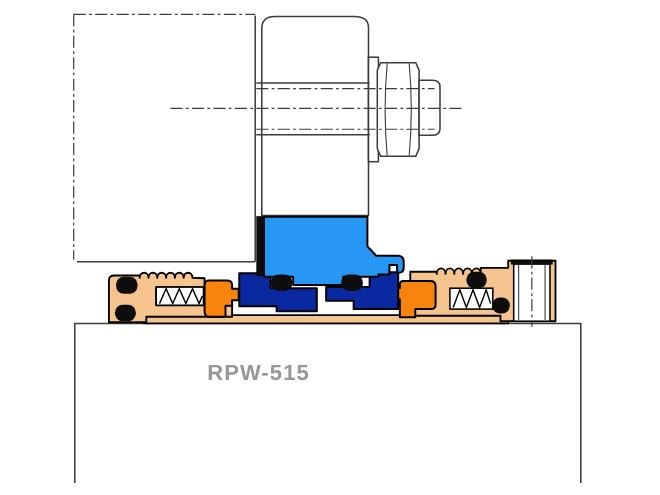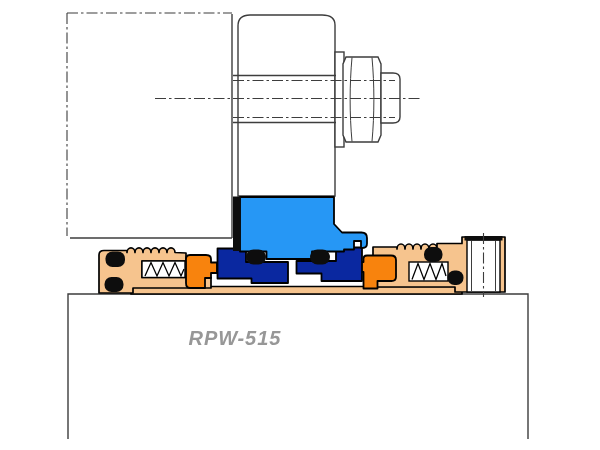--- a/index.html
+++ b/index.html
@@ -2,21 +2,20 @@
 <html style="--background: #FFFFFF; --outline: #3d3d3d; --part-outline: #000000; --sleeve-blue: #2697F5; --seal-face-navy: #0A28A0; --retainer-orange: #F8830D; --gland-peach: #F6C48E; --elastomer-black: #0d0d0d; --label-gray: #979797;"><head>
 <meta charset="utf-8">
 <style>
   html,body{margin:0;padding:0;background:#fff;}
   .stage{
     position:relative;
     width:600px;height:439px;
     background:var(--background,#fff);
     font-family:"Liberation Sans", sans-serif;
     overflow:hidden;
-    font-style:italic;
   }
   svg{display:block;}
   
   .ml{stroke:var(--outline,#3d3d3d);stroke-width:1.4;fill:none;stroke-linecap:butt;}
   .mfill{fill:#fff;stroke:var(--outline,#3d3d3d);stroke-width:1.4;}
   
   .cl{stroke:var(--outline,#4a4a4a);stroke-width:1.1;fill:none;stroke-dasharray:11 3 2.5 3;}
   
   .p-peach{fill:var(--gland-peach,#F6C48E);stroke:var(--part-outline,#000);stroke-width:1.7;stroke-linejoin:round;}
   .p-orange{fill:var(--retainer-orange,#F8830D);stroke:var(--part-outline,#000);stroke-width:1.8;stroke-linejoin:round;}

